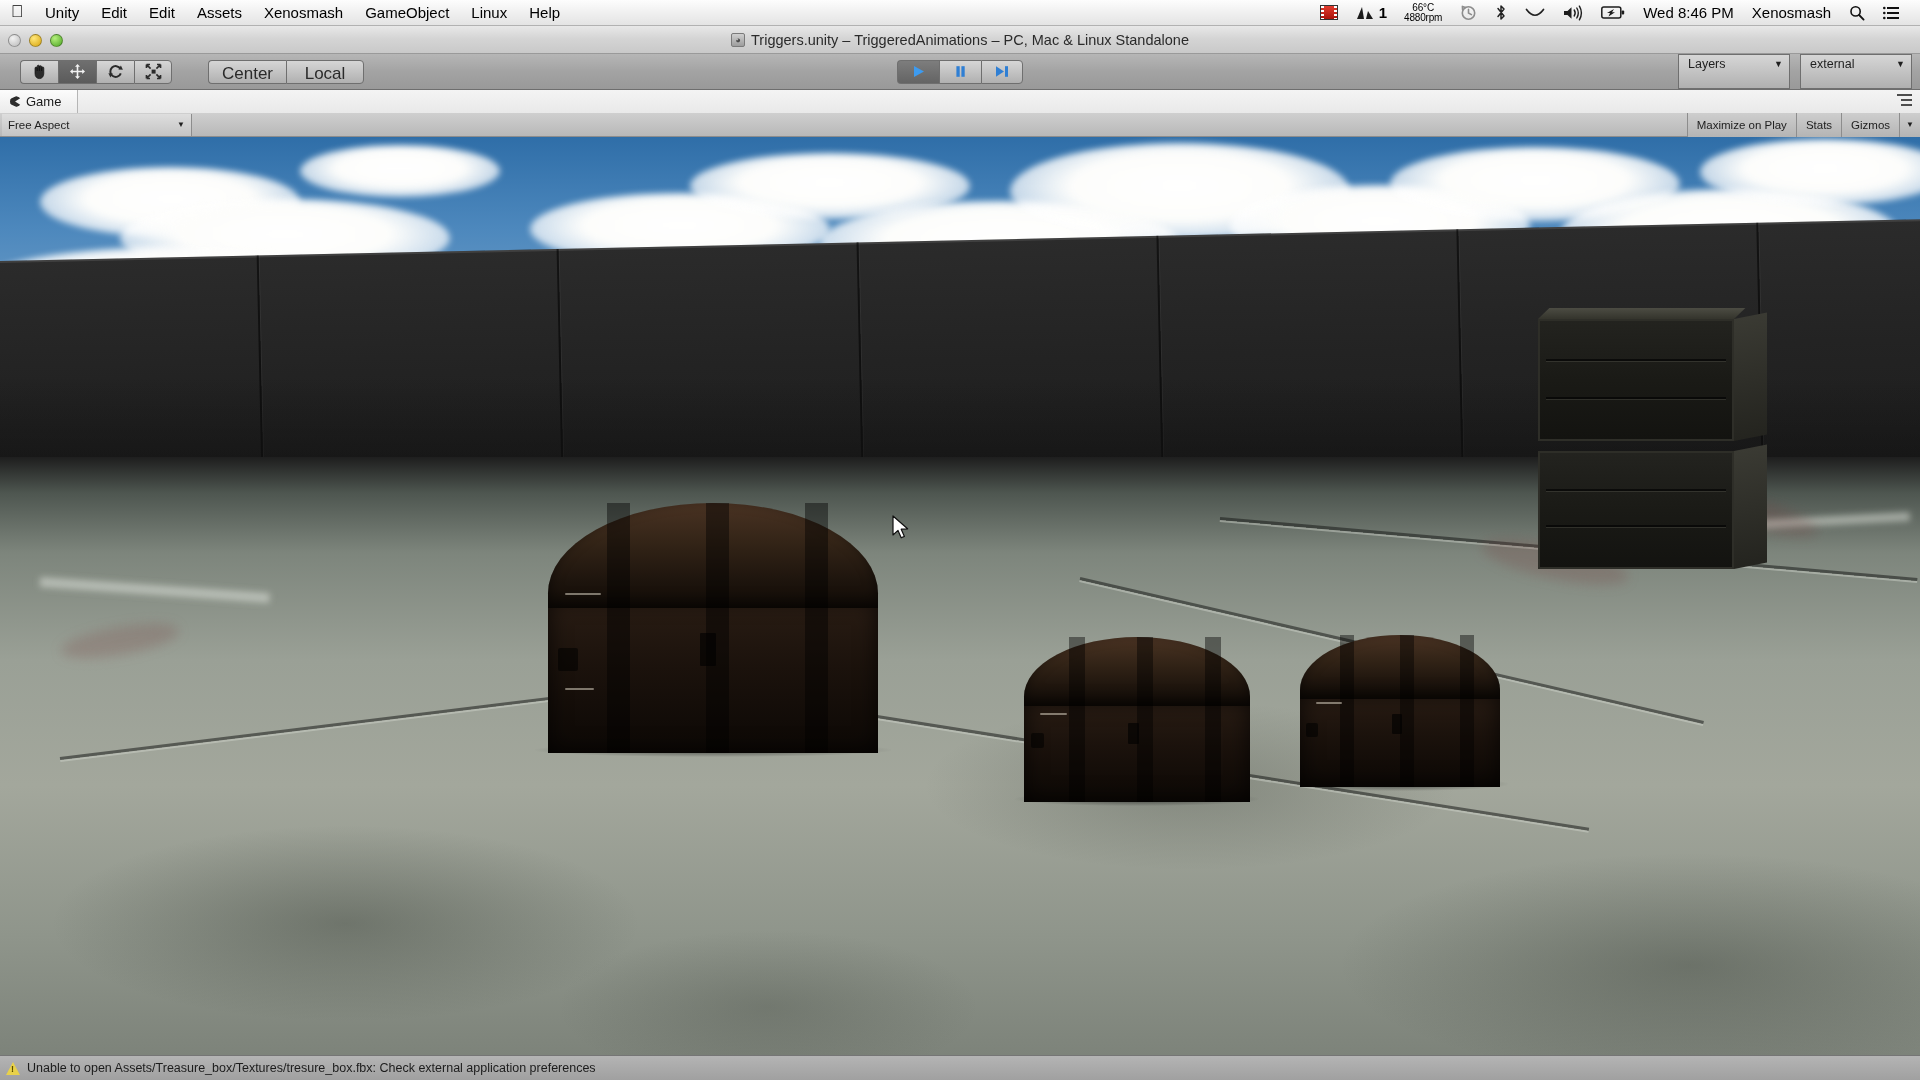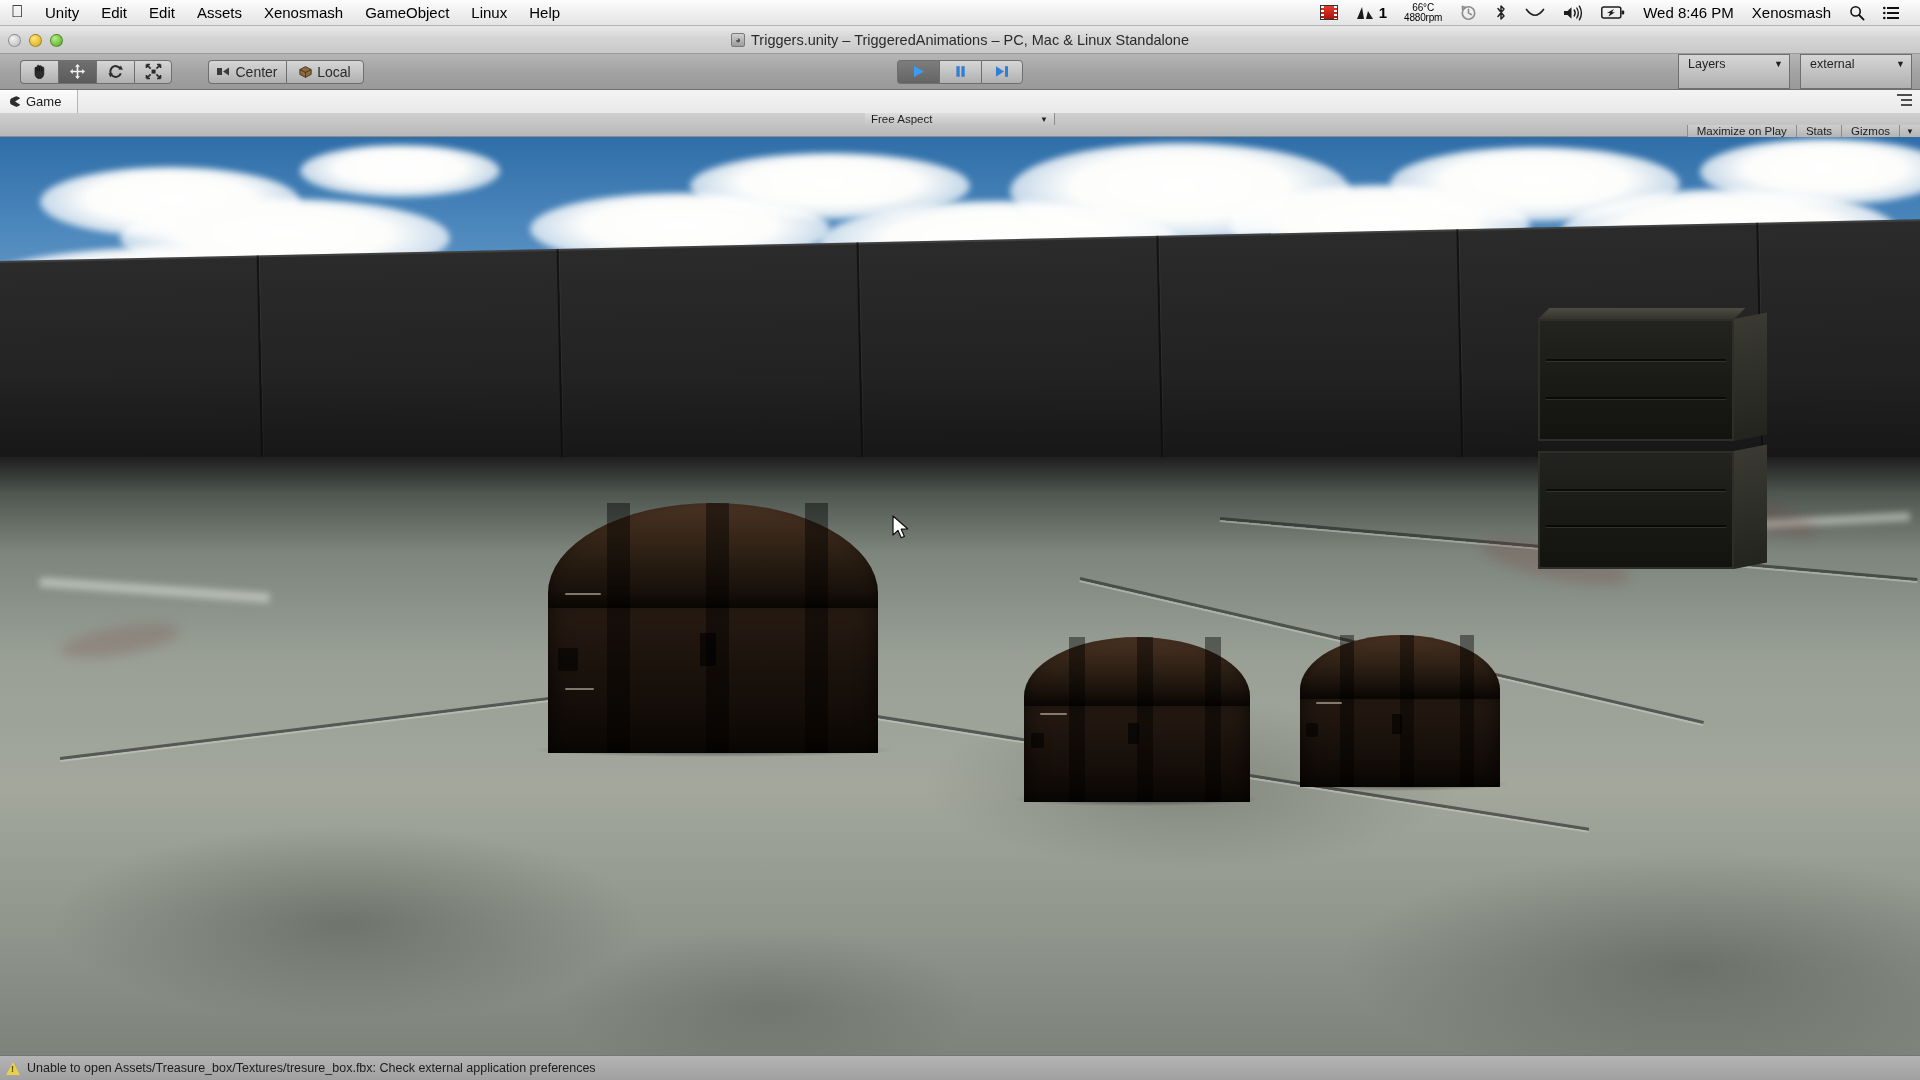--- a/index.html
+++ b/index.html
@@ -99,21 +99,21 @@
   .tbtn:last-child  { border-radius: 0 4px 4px 0; border-right-width: 1px; }
   .tbtn.on {
     background: linear-gradient(180deg, #6f6f6f, #5b5b5b);
     color: #f0f0f0;
   }
   .tbtn.play-on {
     background: linear-gradient(180deg, #7d7d7d, #646464);
   }
   #tool-group { margin-left: 12px; }
   #pivot-group { margin-left: 36px; }
-  .pivot-btn { min-width: 78px; gap: 5px; font-size: 14px; }
+  .pivot-btn { min-width: 78px; gap: 5px; font-size: 17px; flex-direction: column; }
   #play-group {
     position: absolute; left: 50%; transform: translateX(-50%);
   }
   .play-btn { min-width: 42px; }
   #toolbar-right {
     margin-left: auto; display: flex; gap: 10px; align-items: center;
   }
   .popup {
     height: 35px; min-width: 112px;
     background: linear-gradient(180deg, #d6d6d6, #b0b0b0);
@@ -150,21 +150,21 @@
   #panel-menu-dots i {
     display: block; height: 2px; background: #4d4d4d;
     margin-left: 4px;
   }
   #panel-menu-dots i:first-child { margin-left: 0; width: 100%; }
 
   #gameview-toolbar {
     position: absolute; left: 0; top: 113px; width: 1920px; height: 24px;
     background: linear-gradient(180deg, #cfcfcf, #b8b8b8);
     border-bottom: 1px solid #8d8d8d;
-    display: flex; align-items: center; flex-direction: column;
+    display: flex; align-items: center;
   }
   #aspect-popup {
     width: 190px; height: 22px; margin: 0 2px;
     background: linear-gradient(180deg, #dedede, #c4c4c4);
     border-right: 1px solid #8d8d8d;
     display: flex; align-items: center; padding: 0 6px;
     font-size: 11.5px; color: #1f1f1f;
   }
   #aspect-popup .caret { margin-left: auto; font-size: 8px; }
   #gv-right { margin-left: auto; display: flex; height: 24px; align-items: stretch; }

